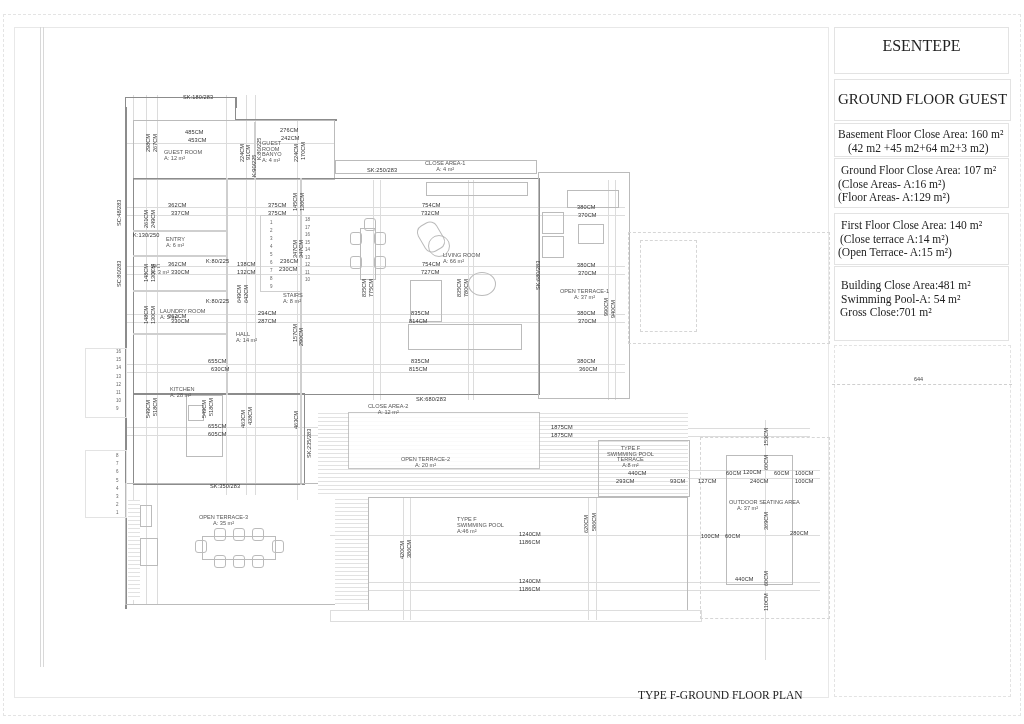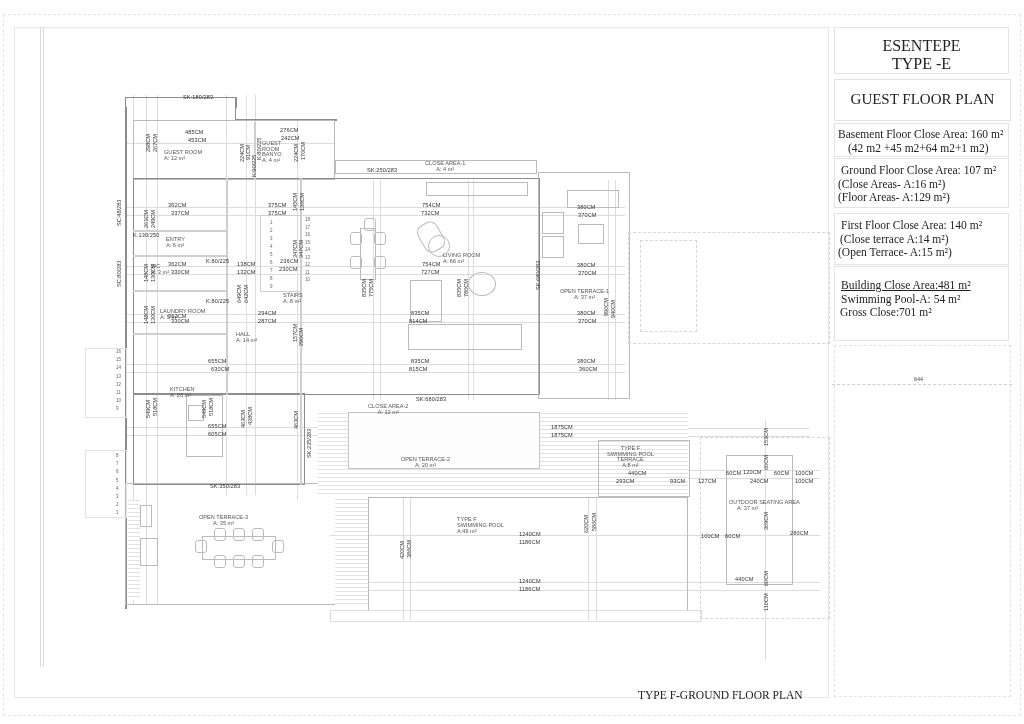--- a/index.html
+++ b/index.html
@@ -35,41 +35,40 @@
 </head>
 <body>
 
 <div class="sheet"></div>
 <div class="frame"></div>
 <div class="lines-left" style="left:40px;"></div>
 <div class="lines-left" style="left:43px;"></div>
 
 <div class="panel serif title-block" style="top:27px;height:47px;padding-top:9px;box-sizing:border-box;">
   <div>ESENTEPE</div>
-  <div>TYPE -E</div>
 </div>
 <div class="panel serif plan-title" style="top:79px;height:40px;line-height:38px;">
-  <span>GUEST FLOOR PLAN</span>
+  <span>GROUND FLOOR GUEST</span>
 </div>
 <div class="panel serif info" style="top:123px;height:34px;padding-top:4px;box-sizing:border-box;">
   <div>Basement Floor Close Area: 160 m²</div>
-  <div style="padding-left:10px;">(42 m2 +45 m2+64 m2+1 m2)</div>
+  <div style="padding-left:10px;">(42 m2 +45 m2+64 m2+3 m2)</div>
 </div>
 <div class="panel serif info" style="top:158px;height:50px;padding-top:5px;box-sizing:border-box;">
   <div style="padding-left:3px;">Ground Floor Close Area: 107 m²</div>
   <div>(Close Areas- A:16 m²)</div>
   <div>(Floor Areas- A:129 m²)</div>
 </div>
 <div class="panel serif info" style="top:213px;height:52px;padding-top:5px;box-sizing:border-box;">
   <div style="padding-left:3px;">First Floor Close Area: 140 m²</div>
   <div style="padding-left:2px;">(Close terrace A:14 m²)</div>
   <div>(Open Terrace- A:15 m²)</div>
 </div>
 <div class="panel serif info" style="top:266px;height:75px;padding-top:12px;box-sizing:border-box;">
-  <div style="padding-left:3px;text-decoration:underline;">Building Close Area:481 m²</div>
+  <div style="padding-left:3px;">Building Close Area:481 m²</div>
   <div style="padding-left:3px;">Swimming Pool-A: 54 m²</div>
   <div style="padding-left:2px;">Gross Close:701 m²</div>
 </div>
 <div class="panel" style="top:345px;height:350px;border-style:dashed;"></div>
 <div class="hline" style="left:832px;top:384px;width:180px;border-top:1px dashed #cfcfcf;"></div>
 <div class="scale-num">644</div>
 
 <div class="hline" style="left:125px;top:207px;width:500px;"></div>
 <div class="hline" style="left:125px;top:215px;width:500px;"></div>
 <div class="hline" style="left:125px;top:266px;width:500px;"></div>

